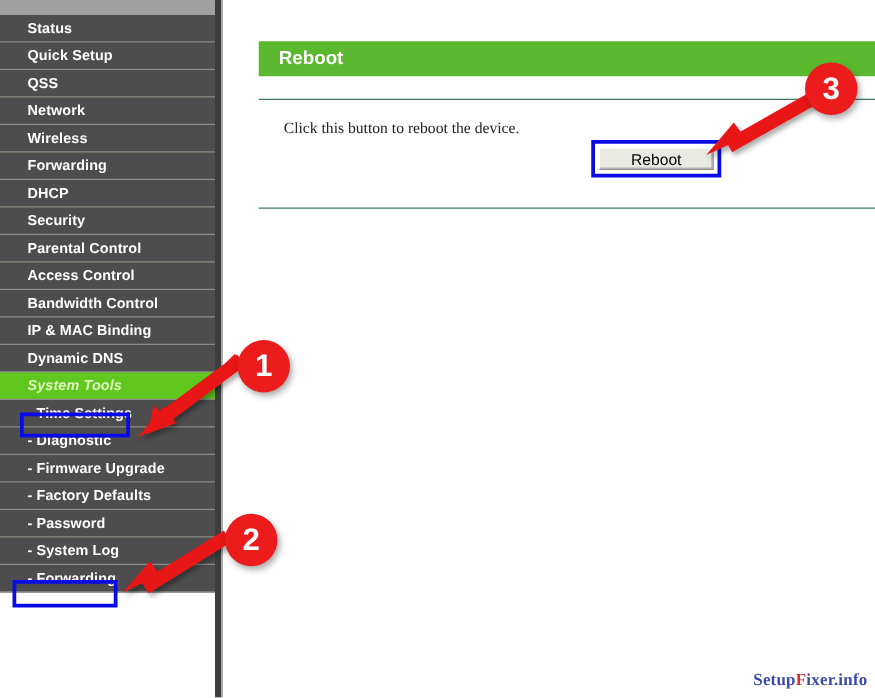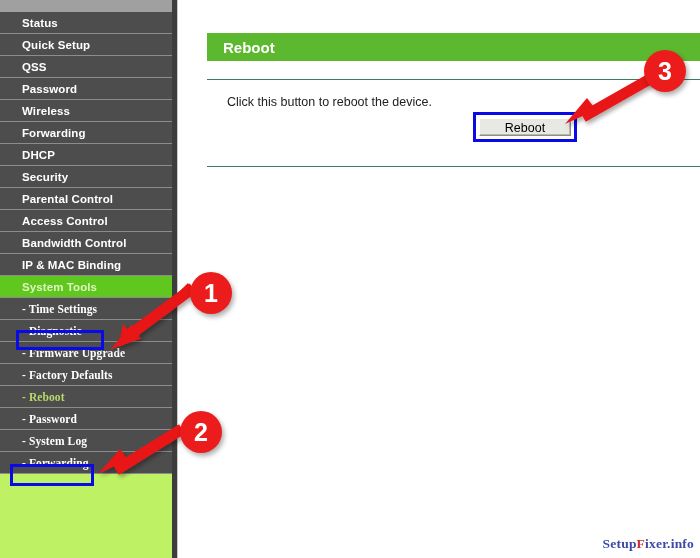--- a/index.html
+++ b/index.html
@@ -21,21 +21,21 @@
     width: 700px;
     height: 558px;
     background: #ffffff;
   }
 
   
   #sidebar {
     position: absolute;
     left: 0; top: 0;
     width: 172px;
-    height: 558px;
+    height: 472px;
     background: #bef264;
   }
   #sidebar-topbar {
     position: absolute;
     left: 0; top: 0;
     width: 172px;
     height: 12px;
     background: #a0a0a0;
   }
   #menu-list {
@@ -57,24 +57,24 @@
     transform: translateY(-50%);
     color: #ffffff;
     font-size: 11.5px;
     font-weight: bold;
     letter-spacing: 0.1px;
     white-space: nowrap;
   }
   .menu-row.sub .menu-label {
     left: 22px;
     font-size: 11.5px;
-    font-family: Liberation Serif, serif;
   }
   .menu-row.highlight {
     background: #5fc71e;
+    font-style: italic;
   }
   .menu-row.highlight .menu-label {
     color: #dff5c0;
   }
   .menu-row.selected-sub .menu-label {
     color: #b9d96a;
   }
   
   .sel-box {
     position: absolute;
@@ -141,20 +141,21 @@
   #hrule-top { top: 79px; }
   #hrule-bottom { top: 166px; }
 
   #instruction-text {
     position: absolute;
     left: 48px;
     top: 95px;
     color: #222222;
     font-size: 12.5px;
     white-space: nowrap;
+    font-family: Liberation Serif, serif;
   }
 
   
   #reboot-button-wrap {
     position: absolute;
     left: 294px;
     top: 112px;
     width: 104px;
     height: 30px;
     border: 3px solid #0a0ae6;
@@ -243,21 +244,21 @@
         <div class="menu-row">
           <span class="menu-label">Status</span>
         </div>
         <div class="menu-row">
           <span class="menu-label">Quick Setup</span>
         </div>
         <div class="menu-row">
           <span class="menu-label">QSS</span>
         </div>
         <div class="menu-row">
-          <span class="menu-label">Password</span>
+          <span class="menu-label">Network</span>
         </div>
         <div class="menu-row">
           <span class="menu-label">Wireless</span>
         </div>
         <div class="menu-row">
           <span class="menu-label">Forwarding</span>
         </div>
         <div class="menu-row">
           <span class="menu-label">DHCP</span>
         </div>
@@ -268,38 +269,38 @@
           <span class="menu-label">Parental Control</span>
         </div>
         <div class="menu-row">
           <span class="menu-label">Access Control</span>
         </div>
         <div class="menu-row">
           <span class="menu-label">Bandwidth Control</span>
         </div>
         <div class="menu-row">
           <span class="menu-label">IP &amp; MAC Binding</span>
+        </div>
+        <div class="menu-row">
+          <span class="menu-label">Dynamic DNS</span>
         </div>
         <div class="menu-row highlight">
           <span class="menu-label">System Tools</span>
         </div>
         <div class="menu-row sub">
           <span class="menu-label">- Time Settings</span>
         </div>
         <div class="menu-row sub">
           <span class="menu-label">- Diagnostic</span>
         </div>
         <div class="menu-row sub">
           <span class="menu-label">- Firmware Upgrade</span>
         </div>
         <div class="menu-row sub">
           <span class="menu-label">- Factory Defaults</span>
-        </div>
-        <div class="menu-row sub selected-sub">
-          <span class="menu-label">- Reboot</span>
         </div>
         <div class="menu-row sub">
           <span class="menu-label">- Password</span>
         </div>
         <div class="menu-row sub">
           <span class="menu-label">- System Log</span>
         </div>
         <div class="menu-row sub">
           <span class="menu-label">- Forwarding</span>
         </div>

